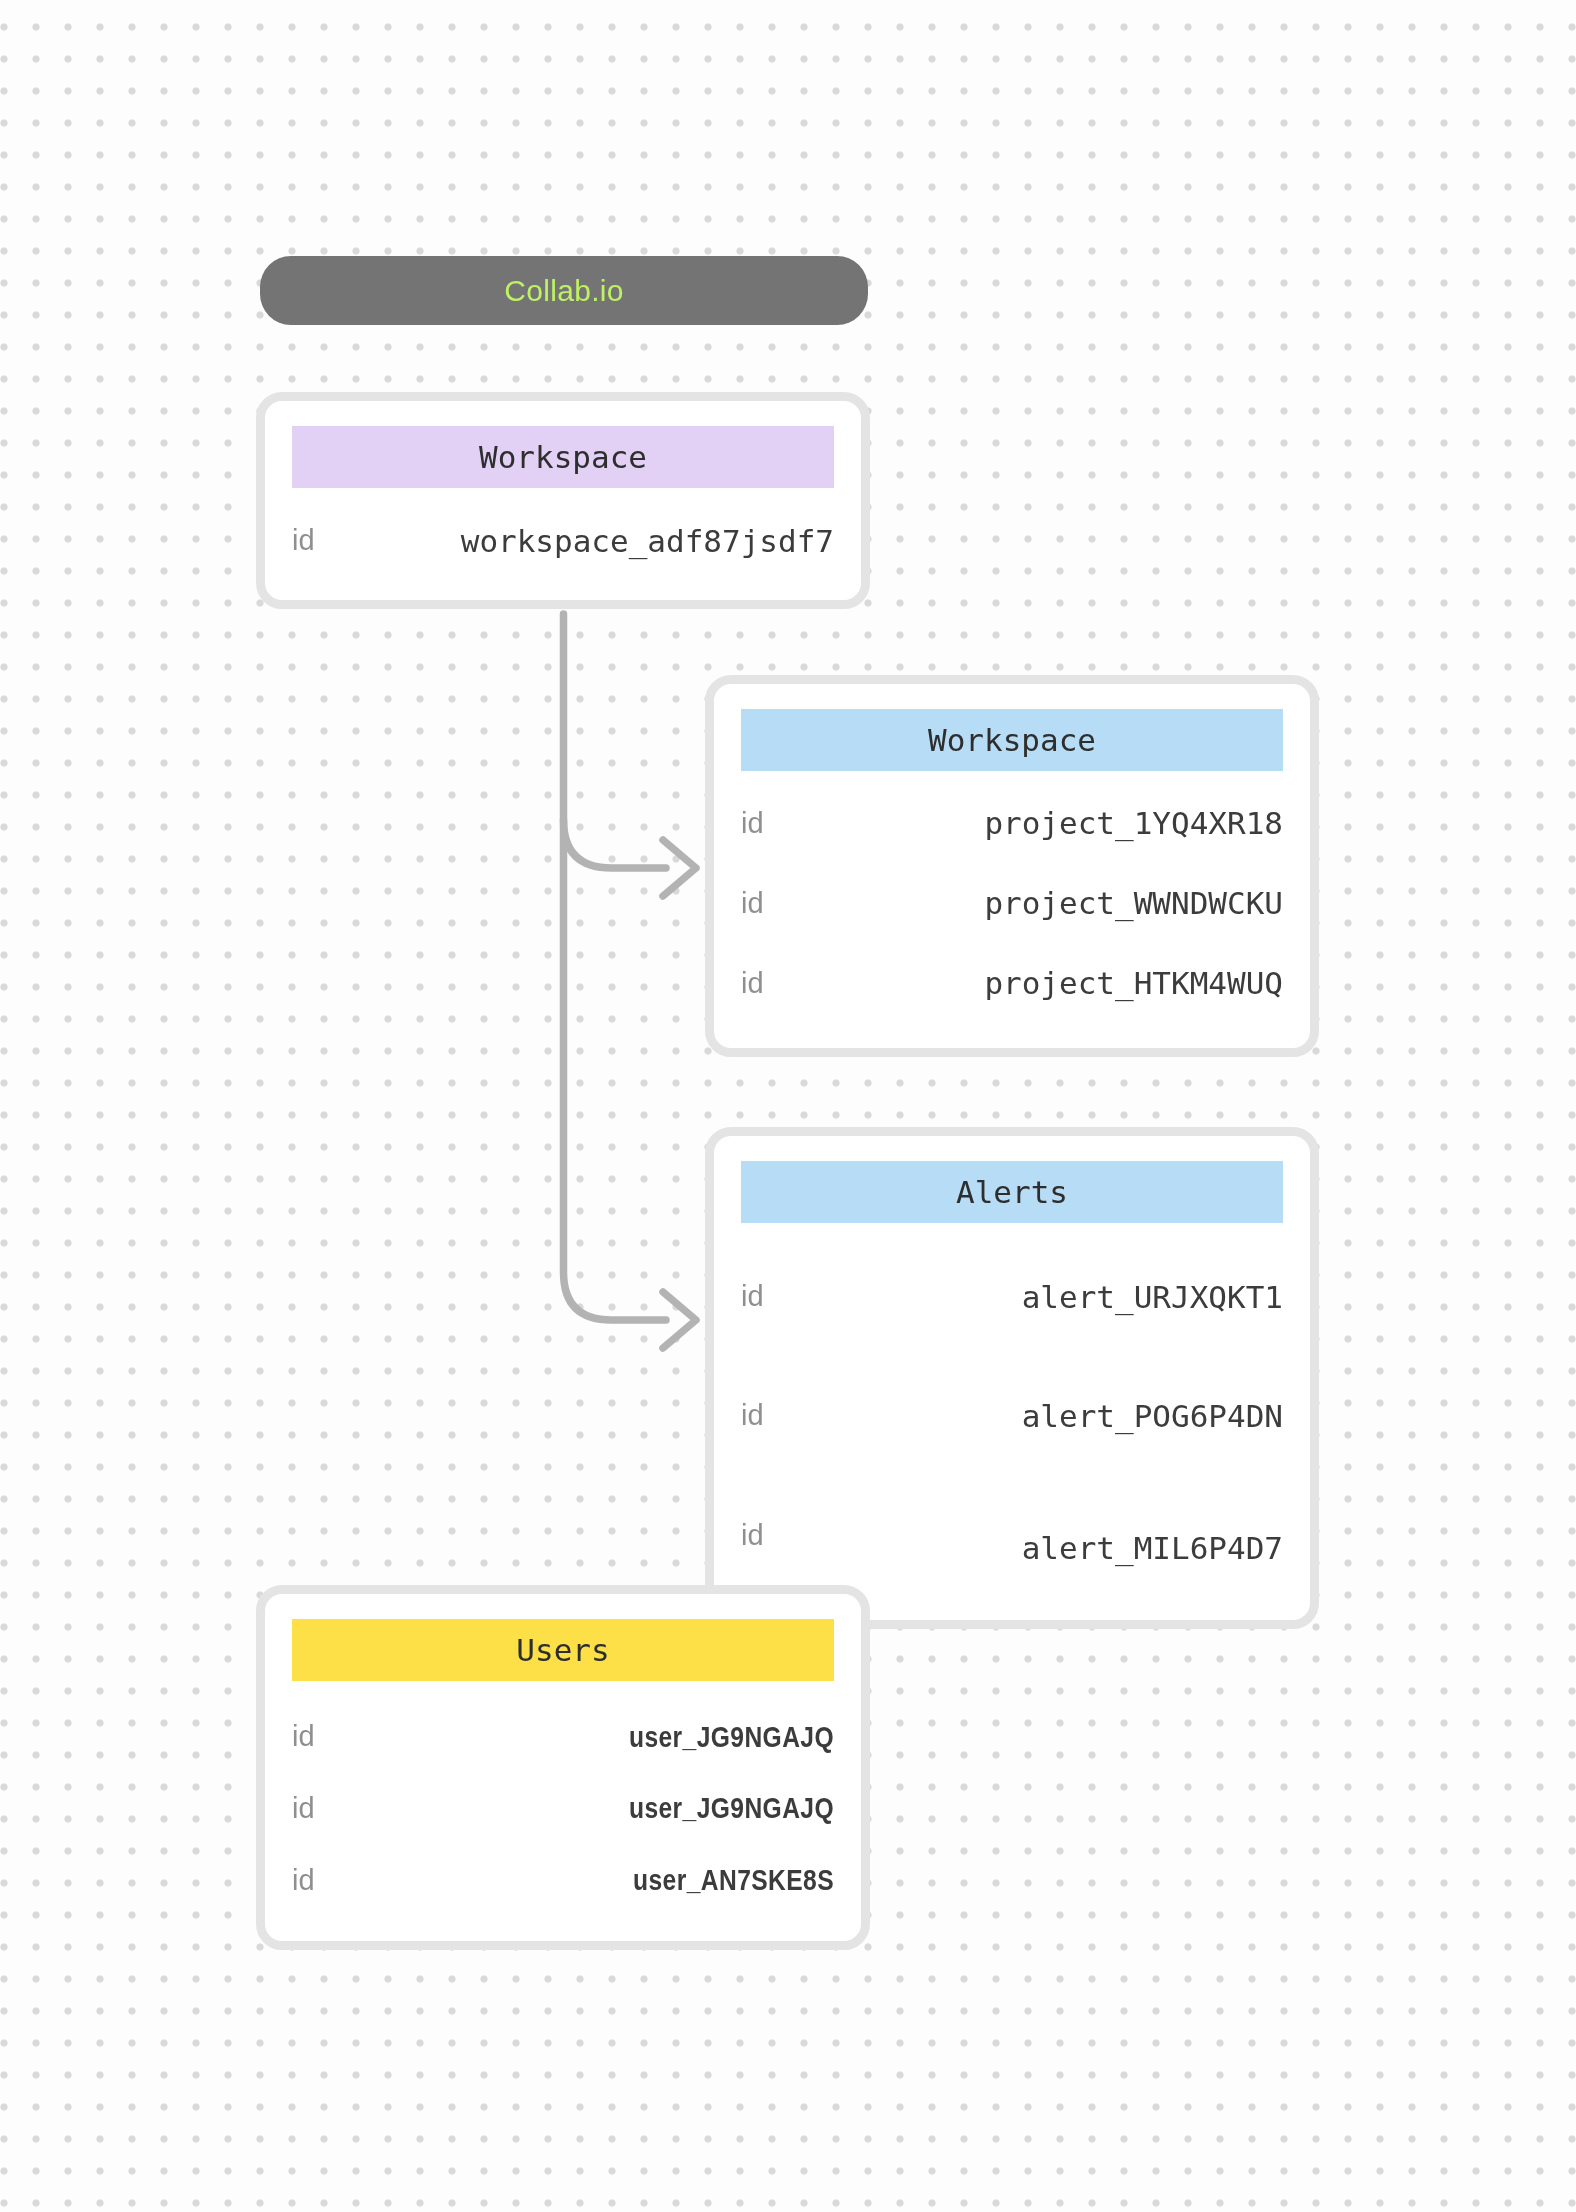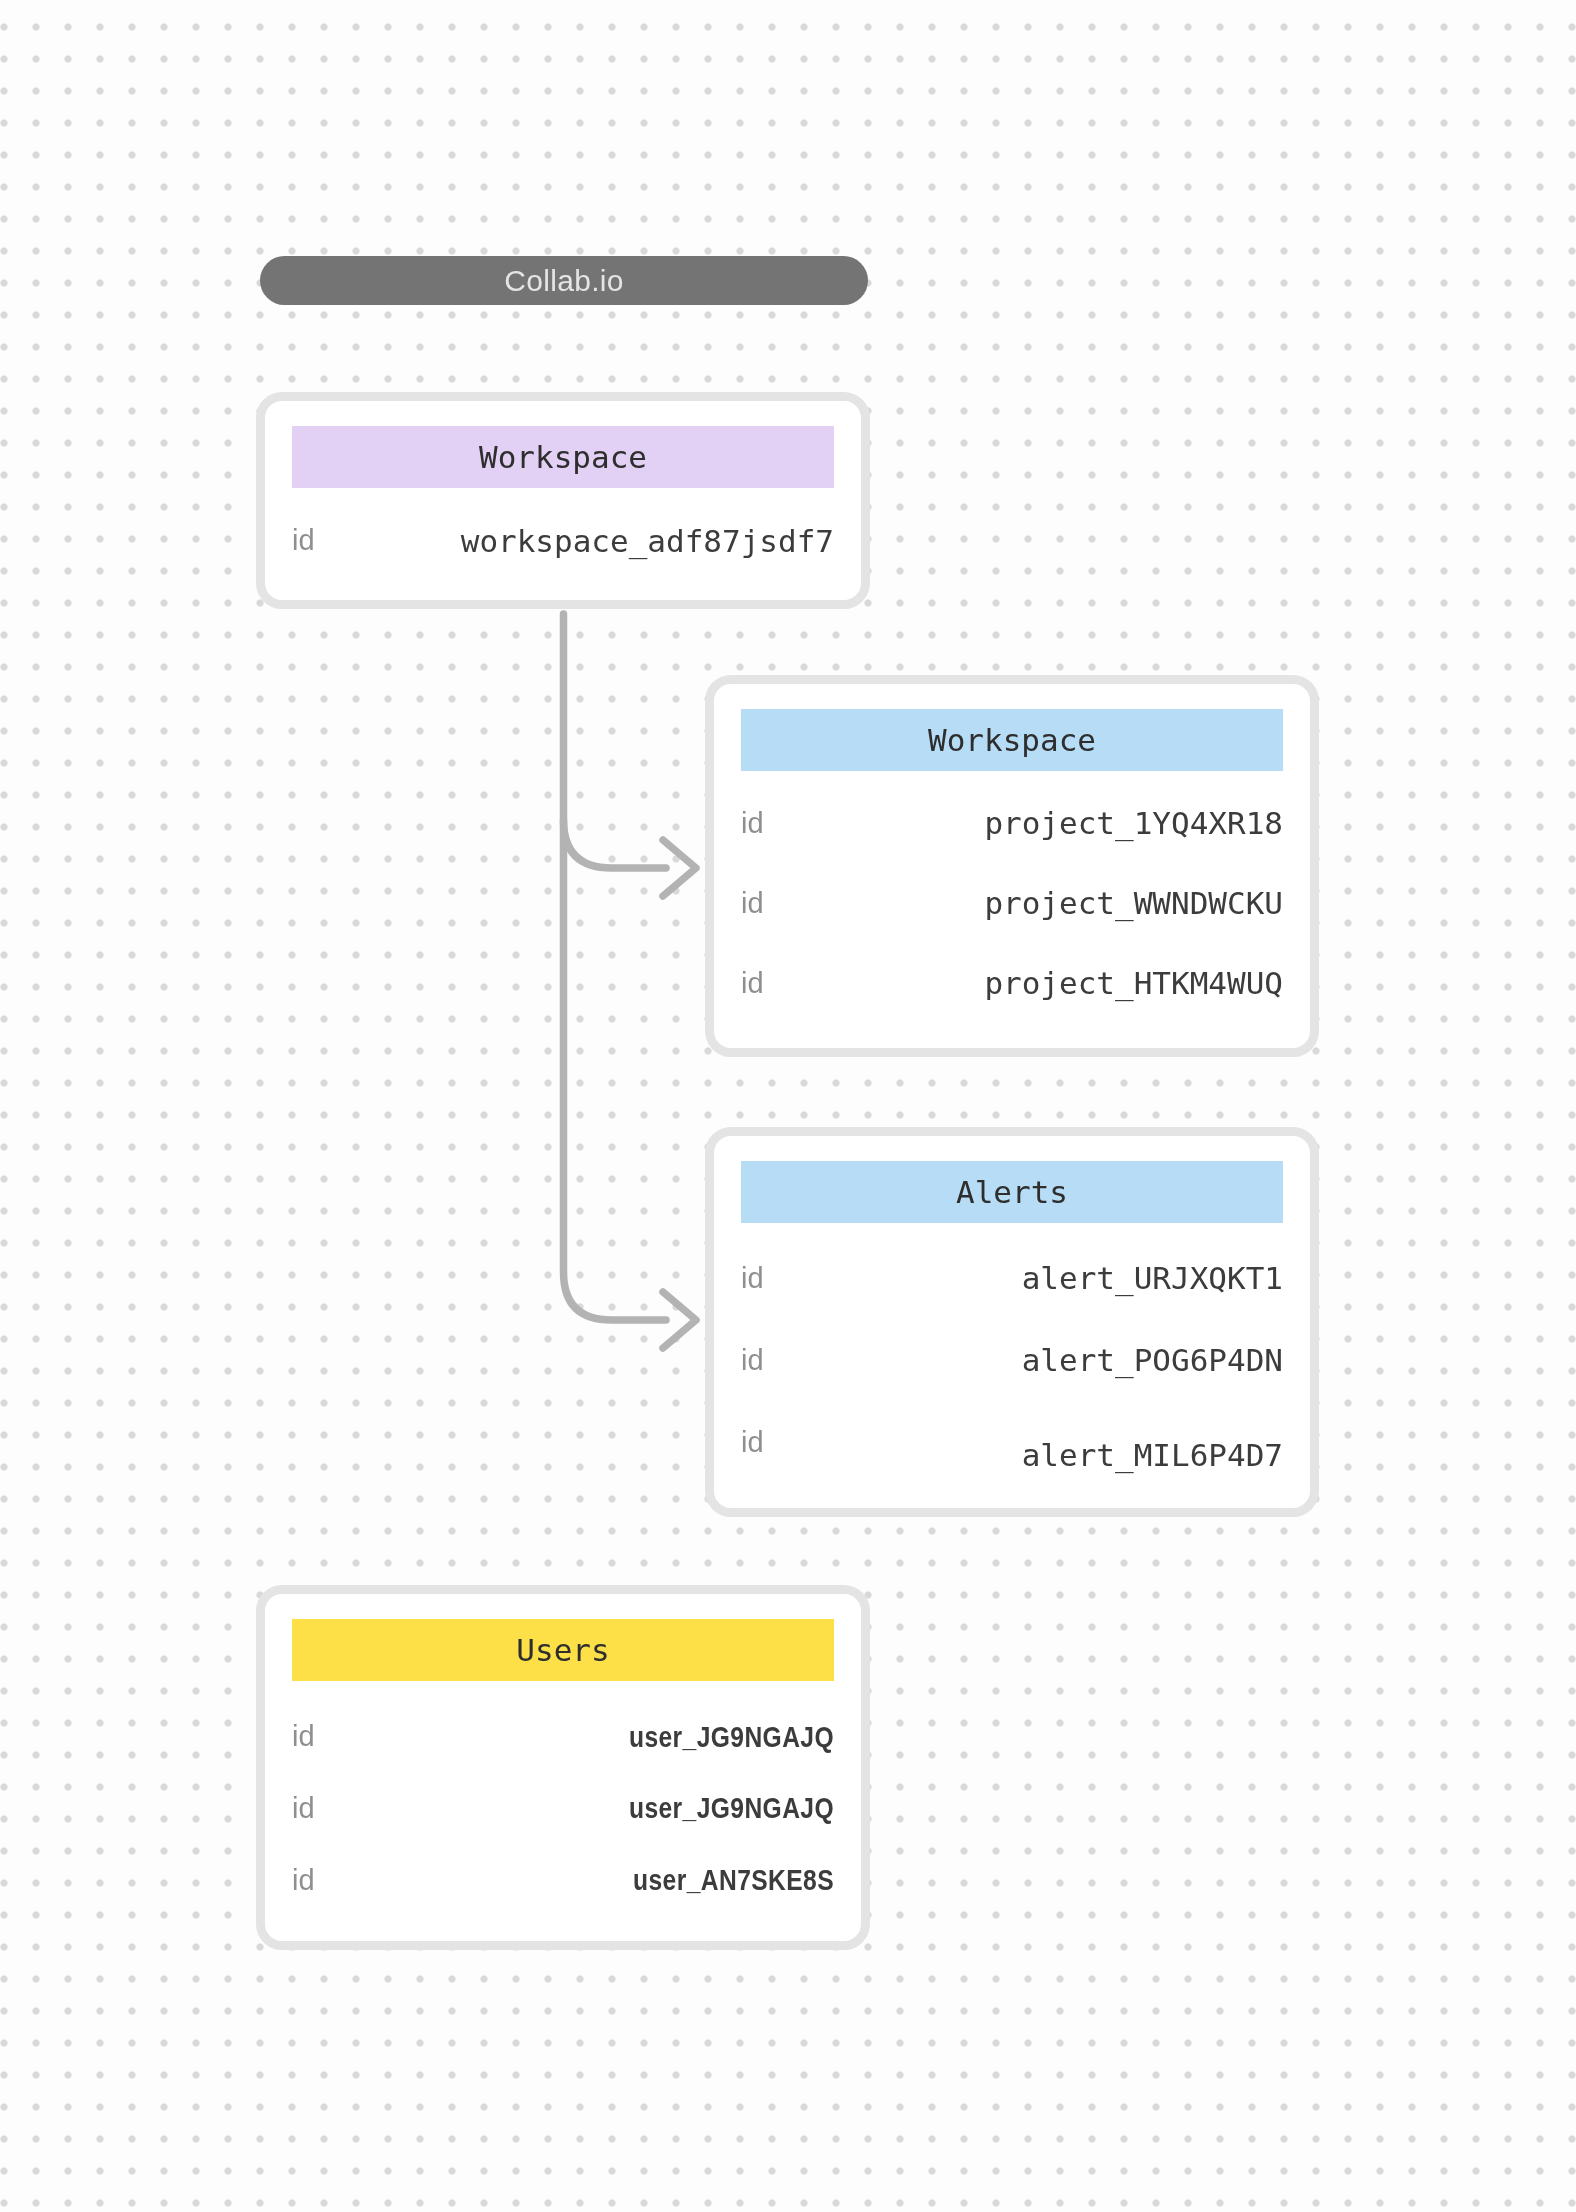--- a/index.html
+++ b/index.html
@@ -11,35 +11,35 @@
     background-color:#fdfdfd;
     background-image:radial-gradient(circle, #d9d9d9 3.2px, rgba(217,217,217,0) 4px);
     background-size:32px 32px;
     background-position:-12px 11px;
   }
 
   svg.edges { position:absolute; left:0; top:0; width:1576px; height:2212px; pointer-events:none; }
   svg.edges path, svg.edges polyline { fill:none; stroke:#b3b3b3; stroke-width:7.5; stroke-linecap:round; stroke-linejoin:round; }
 
   .pill {
-    position:absolute; left:260px; top:256px; width:608px; height:49px;
+    position:absolute; left:260px; top:256px; width:608px; height:69px;
     background:#747474; border-radius:31px;
     display:flex; align-items:center; justify-content:center;
-    color:#e5e5e5; font-size:30px; font-weight:500; letter-spacing:0.3px;
+    color:#bef264; font-size:30px; font-weight:500; letter-spacing:0.3px;
   }
 
   .card {
     position:absolute; background:#ffffff;
     border:9px solid #e4e4e4; border-radius:26px;
     display:flex; flex-direction:column;
     padding:25px 27px 25px 27px;
   }
   .card.workspace { left:256px; top:392px;  width:614px; height:217px; }
   .card.projects  { left:705px; top:675px;  width:614px; height:382px; }
-  .card.alerts    { left:705px; top:1127px; width:614px; height:390px; }
+  .card.alerts    { left:705px; top:1127px; width:614px; height:502px; }
   .card.users     { left:256px; top:1585px; width:614px; height:365px; }
 
   .card-header {
     height:62px; border-radius:0; flex:0 0 62px;
     display:flex; align-items:center; justify-content:center;
     font-family:"DejaVu Sans Mono", monospace;
     font-size:31px; font-weight:500; color:#2e2e2e;
   }
   .hdr-purple { background:#e3d0f5; }
   .hdr-blue   { background:#b7ddf6; }

